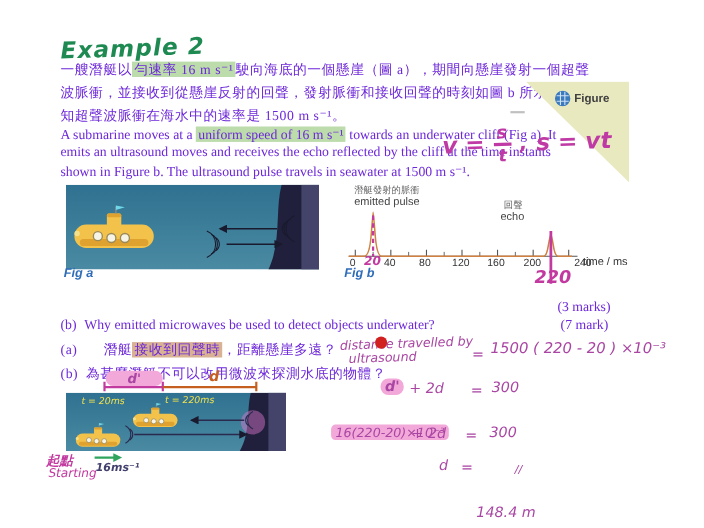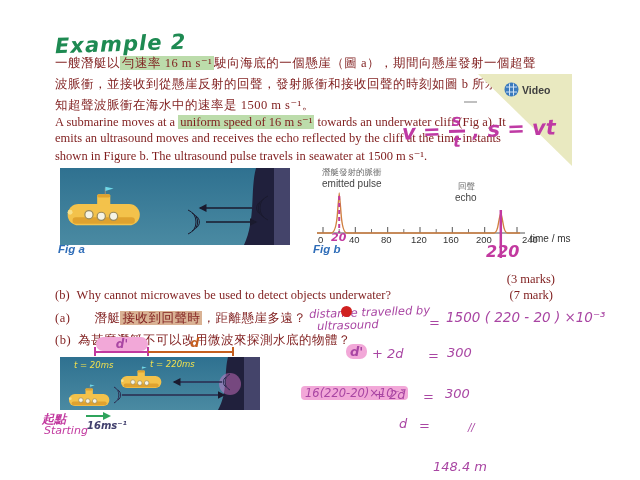--- a/index.html
+++ b/index.html
@@ -1,19 +1,19 @@
 <!DOCTYPE html>
 <html><head>
 <meta charset="utf-8">
 <style>
   html,body{margin:0;padding:0;background:#fff;}
   #page{position:relative;width:640px;height:480px;background:#ffffff;overflow:hidden;
         font-family:"Liberation Serif","DejaVu Serif",serif;}
   .abs{position:absolute;}
-  .serif{font-family:"Liberation Serif","DejaVu Serif",serif;font-size:12.5px;color:#7f1d1d;white-space:nowrap;}
+  .serif{font-family:"Liberation Serif","DejaVu Serif",serif;font-size:12.5px;color:#6d28d9;white-space:nowrap;}
   .cn{font-size:12.5px;letter-spacing:.5px;}
   .hlg{background:#bcdcab;padding:0 2px;}
   .hlt{background:#d9b294;padding:0 2px;}
   .hlp{background:#f2a8d8;border-radius:7px;padding:0 4px;}
   .hw{font-family:"DejaVu Sans",sans-serif;font-style:italic;color:#a946a3;white-space:nowrap;}
   .figcap{font-family:"Liberation Sans","DejaVu Sans",sans-serif;font-weight:bold;font-style:italic;color:#2f6db8;font-size:11.5px;}
   .tick{font-family:"Liberation Sans","DejaVu Sans",sans-serif;font-size:9.5px;color:#333;}
   .glabel{font-family:"Liberation Sans","DejaVu Sans",sans-serif;color:#444;white-space:nowrap;}
   .title-hw{font-family:"DejaVu Sans",sans-serif;font-style:italic;font-weight:bold;
             font-size:21px;color:#1e8a52;letter-spacing:1px;}
@@ -40,21 +40,21 @@
   <div class="abs serif" style="left:55px;top:148px;">shown in Figure b. The ultrasound pulse travels in seawater at 1500 m s⁻¹.</div>
 
   <div class="abs videobadge" style="left:478px;top:74px;">
     <svg class="abs" style="left:26px;top:8px;" width="15" height="15" viewBox="0 0 15 15">
       <circle cx="7.5" cy="7.5" r="7" fill="#3a7abd"></circle>
       <line x1="2" y1="5" x2="13" y2="5" stroke="#cfe2f4" stroke-width="1"></line>
       <line x1="2" y1="10" x2="13" y2="10" stroke="#cfe2f4" stroke-width="1"></line>
       <line x1="5.5" y1="1.5" x2="5.5" y2="13.5" stroke="#cfe2f4" stroke-width="1"></line>
       <line x1="9.5" y1="1.5" x2="9.5" y2="13.5" stroke="#cfe2f4" stroke-width="1"></line>
     </svg>
-    <span class="abs vlabel" style="left:44px;top:10px;">Video</span>
+    <span class="abs vlabel" style="left:44px;top:10px;">Figure</span>
   </div>
   <div class="abs" style="left:464px;top:101px;width:13px;height:2px;background:#c0c0c0;"></div>
 
   <div class="abs hw" style="left:402px;top:112px;display:flex;align-items:center;gap:8px;color:#bf3aa4;font-weight:bold;transform:rotate(-2deg);">
     <span style="font-size:21px;">v =</span>
     <span class="frac">
       <span style="font-size:16px;">s</span>
       <span class="fracline"></span>
       <span style="font-size:16px;">t</span>
     </span>
@@ -140,21 +140,21 @@
   <div class="abs tick" style="left:443px;top:234px;">160</div>
   <div class="abs tick" style="left:476px;top:234px;">200</div>
   <div class="abs tick" style="left:522px;top:234px;">240</div>
   <div class="abs tick" style="left:530px;top:233px;font-size:10px;">time / ms</div>
   <div class="abs hw" style="left:331px;top:231px;font-weight:bold;font-size:11px;color:#c2399f;">20</div>
   <div class="abs hw" style="left:486px;top:242px;font-weight:bold;font-size:16px;color:#c2399f;">220</div>
   <div class="abs figcap" style="left:313px;top:243px;">Fig b</div>
 
   <div class="abs serif" style="right:85px;top:272px;text-align:center;">(3 marks)</div>
 
-  <div class="abs serif" style="left:55px;top:288px;"><span>(b)</span><span style="padding-left:7px;">Why cannot microwaves be used to detect objects underwater?</span></div>
+  <div class="abs serif" style="left:55px;top:288px;"><span>(b)</span><span style="padding-left:7px;">Why emitted microwaves be used to detect objects underwater?</span></div>
   <div class="abs serif" style="right:87px;top:288px;">(7 mark)</div>
 
   <div class="abs serif cn" style="left:55px;top:310px;"><span>(a)</span><span style="padding-left:24px;">潛艇</span><span class="hlt">接收到回聲時</span><span>，距離懸崖多遠？</span></div>
 
   <div class="abs serif cn" style="left:55px;top:332px;"><span>(b)</span><span style="padding-left:7px;">為甚麼潛艇不可以改用微波來探測水底的物體？</span></div>
 
   <div class="abs hw" style="left:309px;top:305px;font-size:11.5px;transform:rotate(-2deg);">distance travelled by</div>
   <div class="abs hw" style="left:317px;top:318px;font-size:11.5px;transform:rotate(-2deg);">ultrasound</div>
   <div class="abs reddot" style="left:341px;top:306px;"></div>
   <div class="abs hw" style="left:429px;top:315px;font-size:13px;">=</div>

